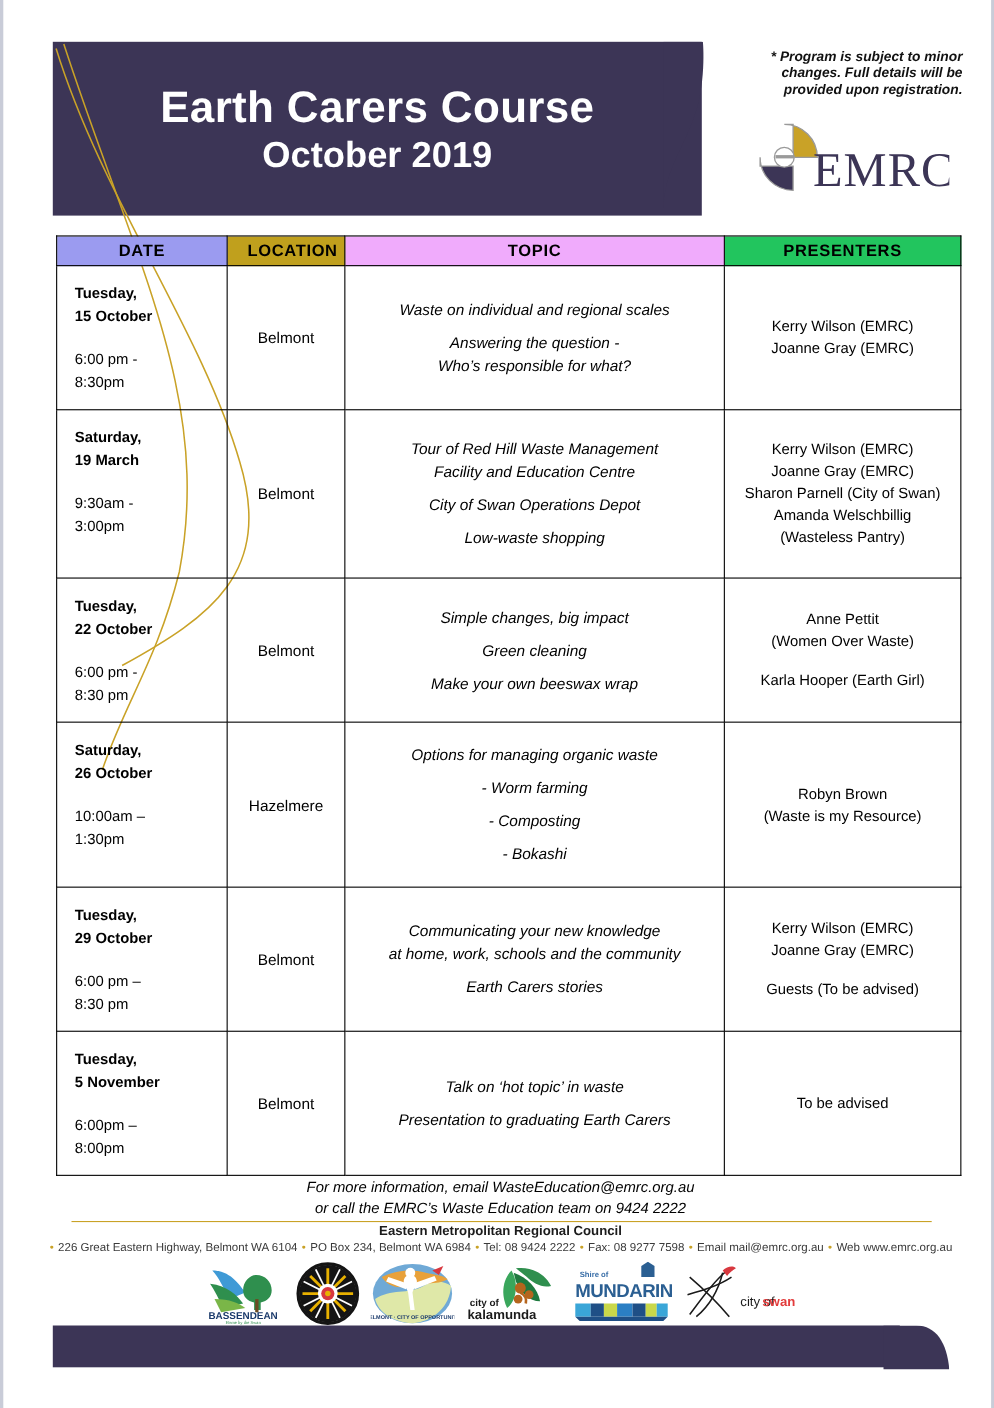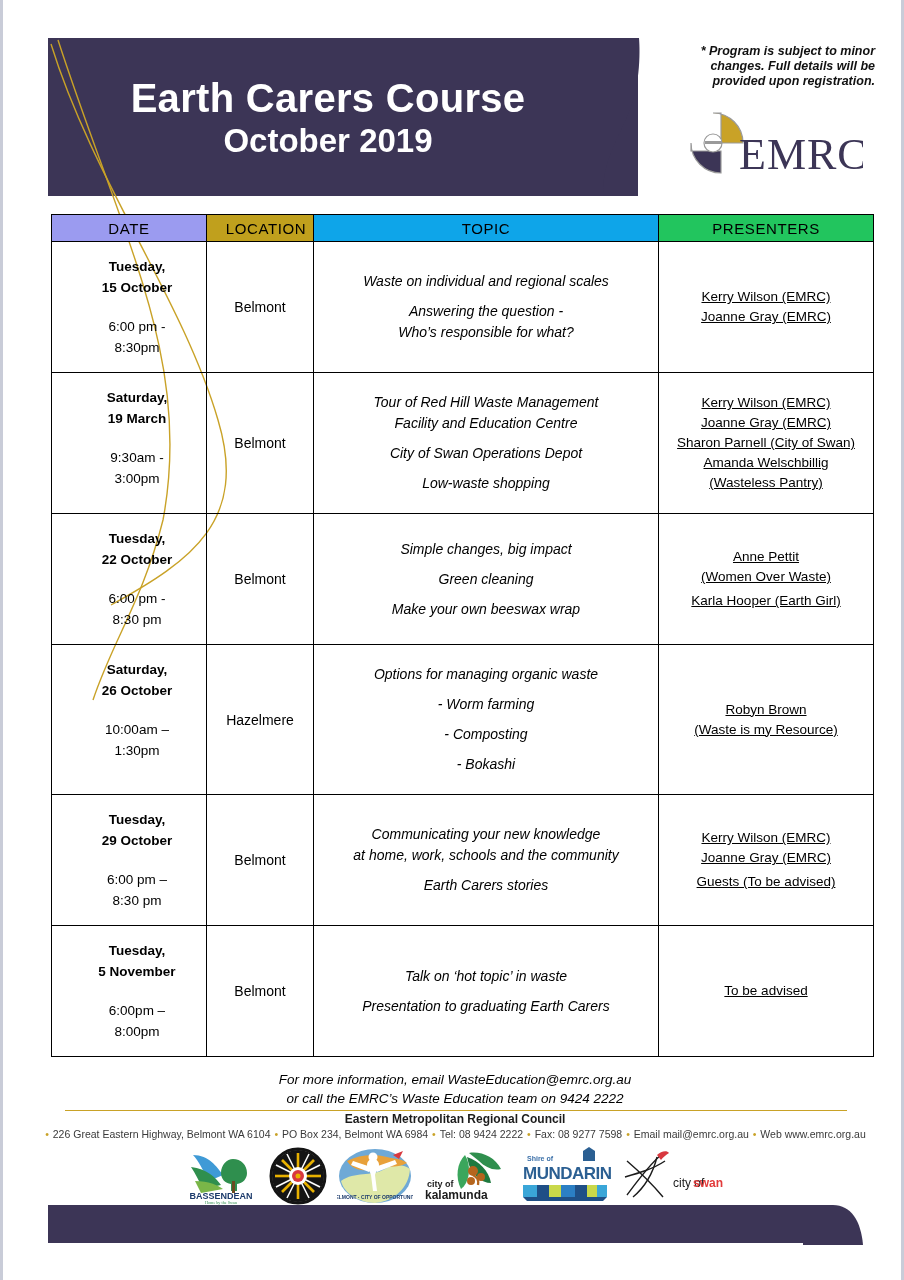--- a/index.html
+++ b/index.html
@@ -47,21 +47,21 @@
   .header-curve {
     position: absolute;
     left: 600px;
     top: 38px;
     width: 120px;
     height: 175px;
     z-index: 2;
   }
   .header-title {
     position: absolute;
-    left: 30px;
+    left: 45px;
     top: 38px;
     width: 590px;
     height: 158px;
     z-index: 3;
     display: flex;
     flex-direction: column;
     align-items: center;
     justify-content: center;
     color: #ffffff;
     text-align: center;
@@ -116,32 +116,31 @@
   }
   .program-table th,
   .program-table td {
     border: 1.6px solid #000000;
     vertical-align: middle;
     padding: 0;
   }
   .program-table thead th {
     height: 26px;
     font-size: 15px;
-    font-weight: normal;
+    font-weight: bold;
     text-align: center;
     letter-spacing: 0.6px;
   }
   th.col-date   { background: #9b9bf0; width: 154px; }
   th.col-loc    { background: #c0a01d; width: 94px; padding-left: 12px;  }
-  th.col-topic  { background: #0ea5e9; width: 344px; }
+  th.col-topic  { background: #f0abfc; width: 344px; }
   th.col-pres   { background: #22c55e; width: 214px; }
 
   .program-table tbody td {
     background: rgba(255,255,255,0.0);
-    text-align: center;
   }
   td.cell-date {
     padding: 14px 0 14px 16px;
     font-size: 13.5px;
     line-height: 21px;
     text-align: left;
     vertical-align: top;
   }
   td.cell-date .d-day,
   td.cell-date .d-date {
@@ -163,21 +162,21 @@
     padding: 10px 10px;
   }
   td.cell-topic .grp { margin: 9px 0; }
   td.cell-topic .grp .tl { display: block; }
   td.cell-pres {
     text-align: center;
     font-size: 13.5px;
     line-height: 20px;
     padding: 10px 6px;
   }
-  td.cell-pres .grp { margin: 4px 0; text-decoration: underline; }
+  td.cell-pres .grp { margin: 16px 0; }
   td.cell-pres .grp .pl { display: block; }
 
   
   .footer-contact {
     position: absolute;
     left: 0;
     top: 1070px;
     width: 904px;
     text-align: center;
     font-size: 13.5px;

